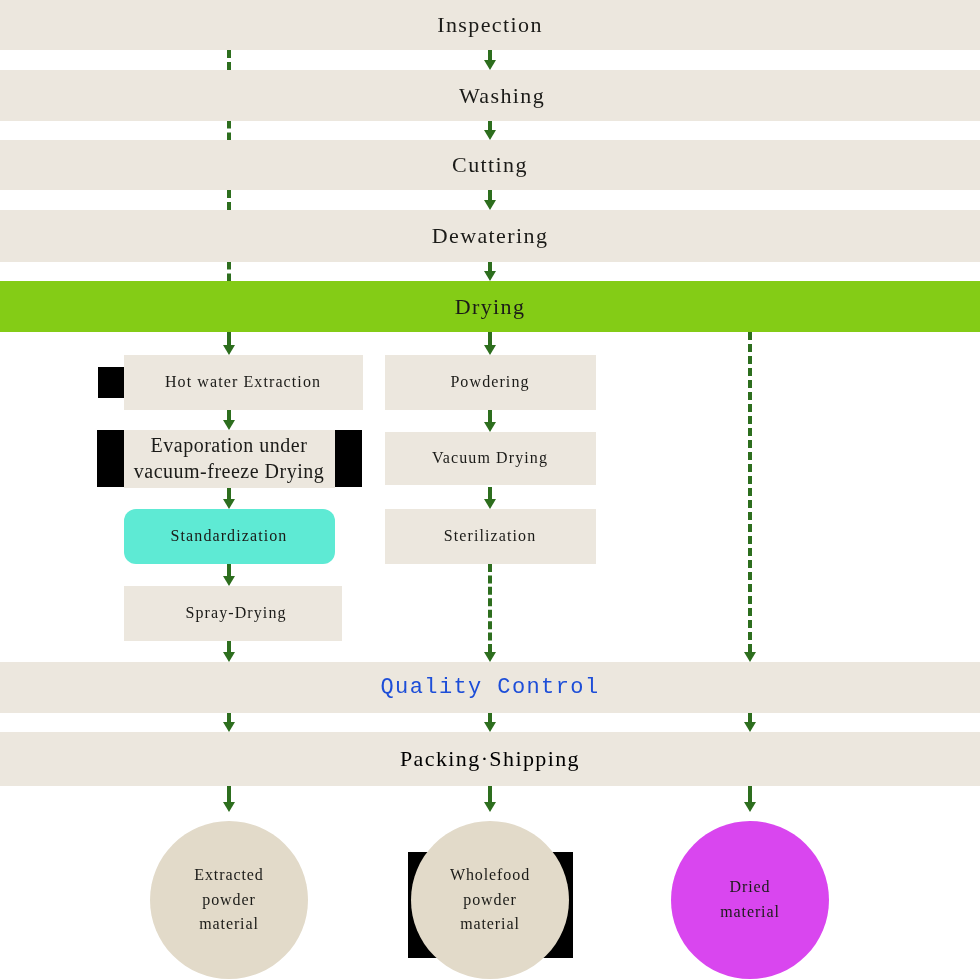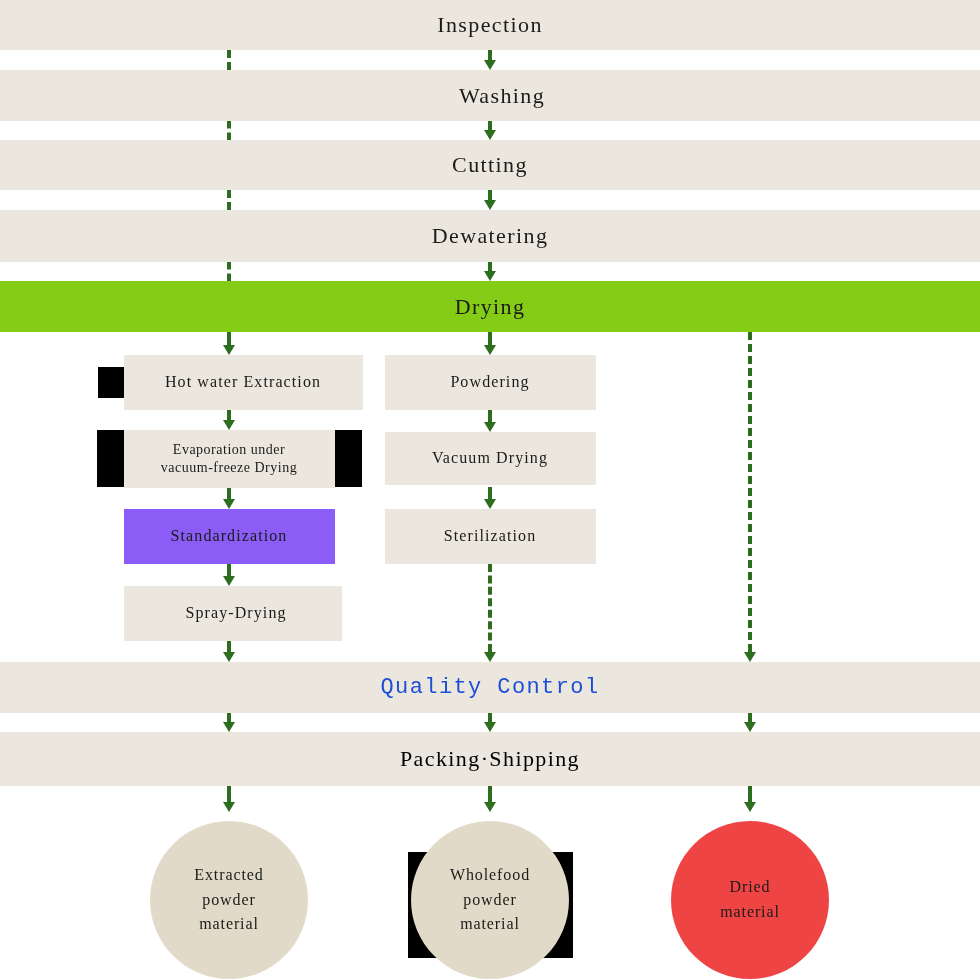--- a/index.html
+++ b/index.html
@@ -47,21 +47,21 @@
     text-align: center;
   }
   .pbox-label {
     font-size: 16px;
     letter-spacing: 1.1px;
     line-height: 1.28;
     color: #1b1b18;
     white-space: pre-line;
   }
   .pbox-label.small {
-    font-size: 14px;
+    font-size: 20px;
     letter-spacing: 0.5px;
   }
 
   
   .blackmark {
     position: absolute;
     background: #000000;
   }
 
   
@@ -180,21 +180,21 @@
       </div>
     </div>
   <div id="layer-boxes">
       <div class="pbox" style="left: 123.5px; top: 355px; width: 239px; height: 55px; background: rgb(236, 231, 222);">
         <span class="pbox-label" style="color: rgb(27, 27, 24);">Hot water Extraction</span>
       </div>
       <div class="pbox" style="left: 123.5px; top: 430px; width: 211px; height: 58px; background: rgb(236, 231, 222);">
         <span class="pbox-label small" style="color: rgb(27, 27, 24);">Evaporation under
 vacuum-freeze Drying</span>
       </div>
-      <div class="pbox" style="left: 123.5px; top: 509px; width: 211px; height: 55px; background: #8b5cf6;">
+      <div class="pbox" style="left: 123.5px; top: 509px; width: 211px; height: 55px; background: #5eead4; border-radius: 12px;">
         <span class="pbox-label" style="color: rgb(27, 27, 24);">Standardization</span>
       </div>
       <div class="pbox" style="left: 123.5px; top: 586px; width: 211px; height: 55px; background: rgb(236, 231, 222); padding-left: 7px;">
         <span class="pbox-label" style="color: rgb(27, 27, 24);">Spray-Drying</span>
       </div>
       <div class="pbox" style="left: 384.5px; top: 355px; width: 211px; height: 55px; background: rgb(236, 231, 222);">
         <span class="pbox-label" style="color: rgb(27, 27, 24);">Powdering</span>
       </div>
       <div class="pbox" style="left: 384.5px; top: 432px; width: 211px; height: 53px; background: rgb(236, 231, 222); font-family: Liberation Serif, serif;">
         <span class="pbox-label" style="color: rgb(27, 27, 24);">Vacuum Drying</span>
@@ -207,18 +207,18 @@
       <div class="circle" style="left: 150px; top: 821px; width: 158px; height: 158px; background: rgb(226, 218, 201);">
         <span class="circle-label" style="color: rgb(27, 27, 24);">Extracted
 powder
 material</span>
       </div>
       <div class="circle" style="left: 411px; top: 821px; width: 158px; height: 158px; background: rgb(226, 218, 201);">
         <span class="circle-label" style="color: rgb(27, 27, 24);">Wholefood
 powder
 material</span>
       </div>
-      <div class="circle" style="left: 671px; top: 821px; width: 158px; height: 158px; background: #ef4444;">
+      <div class="circle" style="left: 671px; top: 821px; width: 158px; height: 158px; background: #d946ef;">
         <span class="circle-label" style="color: rgb(27, 27, 24);">Dried
 material</span>
       </div>
     </div>
 </div>
 
 </body></html>

